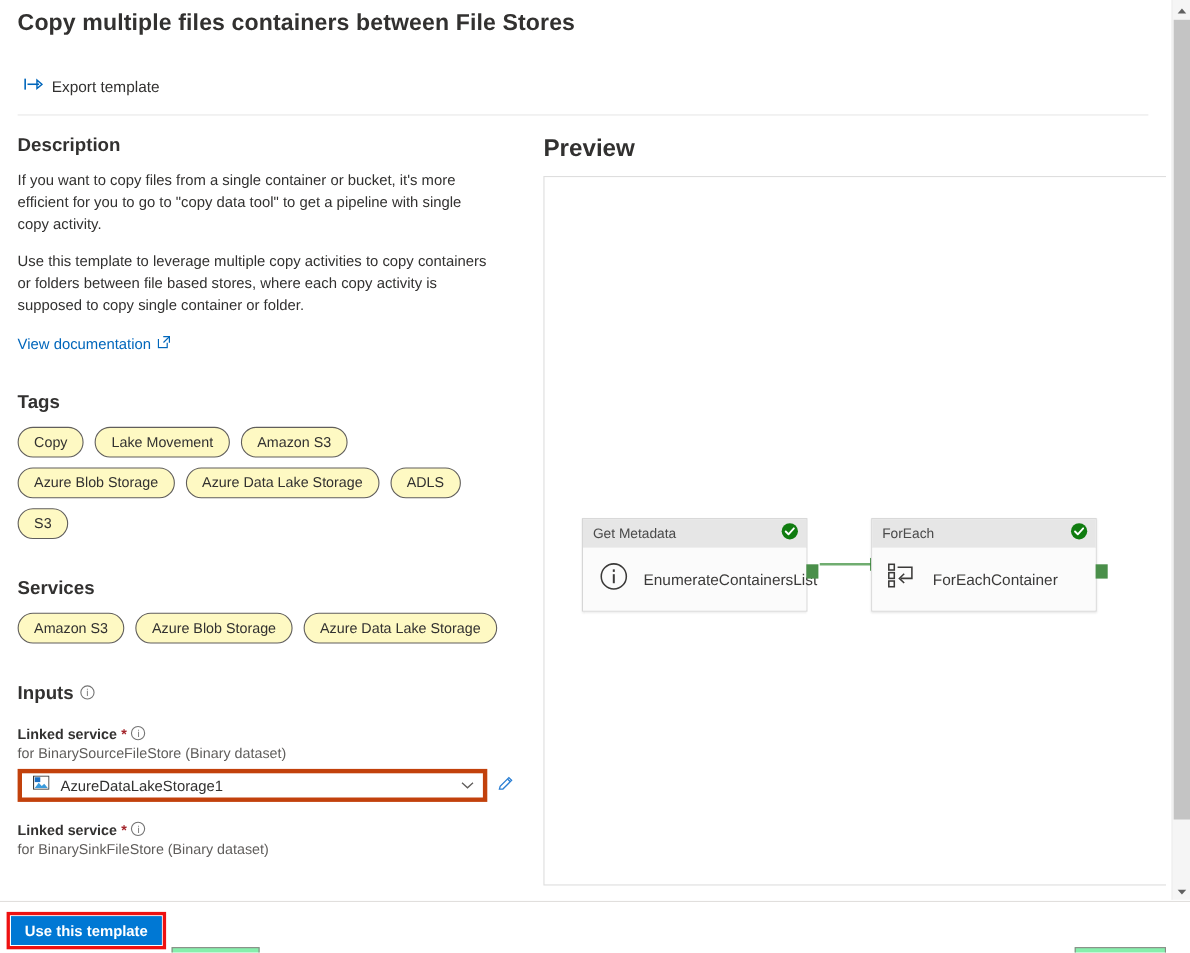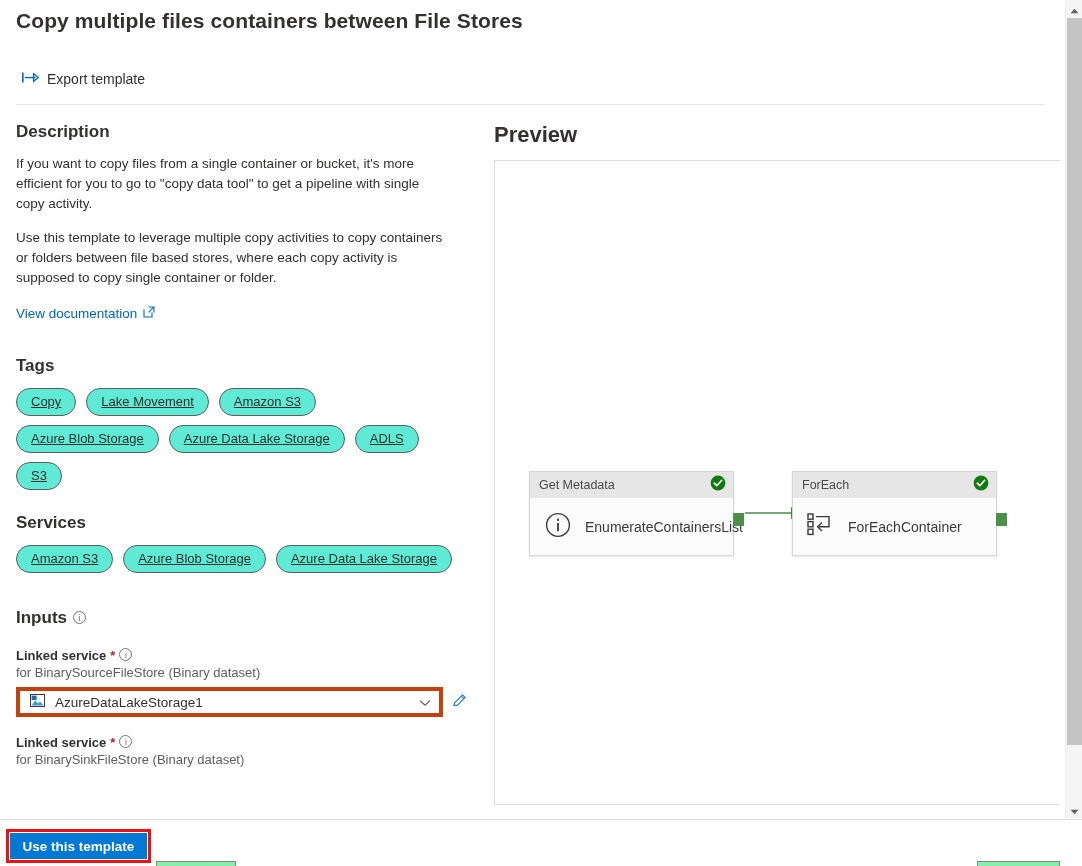--- a/index.html
+++ b/index.html
@@ -50,22 +50,22 @@
   }
   .doc-link {
     font-size: 13.5px; color: #0066bb; text-decoration: none;
     display: inline-flex; align-items: center; gap: 6px; cursor: pointer; justify-content: flex-end;
   }
 
   .chips { display: flex; flex-wrap: wrap; gap: 9px 10px; width: 440px; }
   .chip {
     border: 1px solid #605e5c; border-radius: 14px;
     padding: 4px 14px 5px 14px;
-    font-size: 13px; color: #323130; background: #5eead4;
-    white-space: nowrap; cursor: pointer; line-height: 17px; text-decoration: underline;
+    font-size: 13px; color: #323130; background: #fef9c3;
+    white-space: nowrap; cursor: pointer; line-height: 17px;
   }
 
   .info-i {
     display: inline-block; width: 13px; height: 13px;
     border: 1px solid #737373; border-radius: 50%;
     font-size: 9px; line-height: 12px; text-align: center;
     color: #737373; font-weight: 400; font-style: normal;
     position: relative; top: -1px;
   }
 
@@ -206,21 +206,21 @@
       <div class="chips">
         <span class="chip">Copy</span>
         <span class="chip">Lake Movement</span>
         <span class="chip">Amazon S3</span>
         <span class="chip">Azure Blob Storage</span>
         <span class="chip">Azure Data Lake Storage</span>
         <span class="chip">ADLS</span>
         <span class="chip">S3</span>
       </div>
 
-      <h2 class="sec-head" style="margin-top:23px;">Services</h2>
+      <h2 class="sec-head" style="margin-top:35px;">Services</h2>
       <div class="chips">
         <span class="chip">Amazon S3</span>
         <span class="chip">Azure Blob Storage</span>
         <span class="chip">Azure Data Lake Storage</span>
       </div>
 
       <h2 class="sec-head" style="margin-top:35px; margin-bottom:20px;">
         <span>Inputs</span>
         <i class="info-i">i</i>
       </h2>

